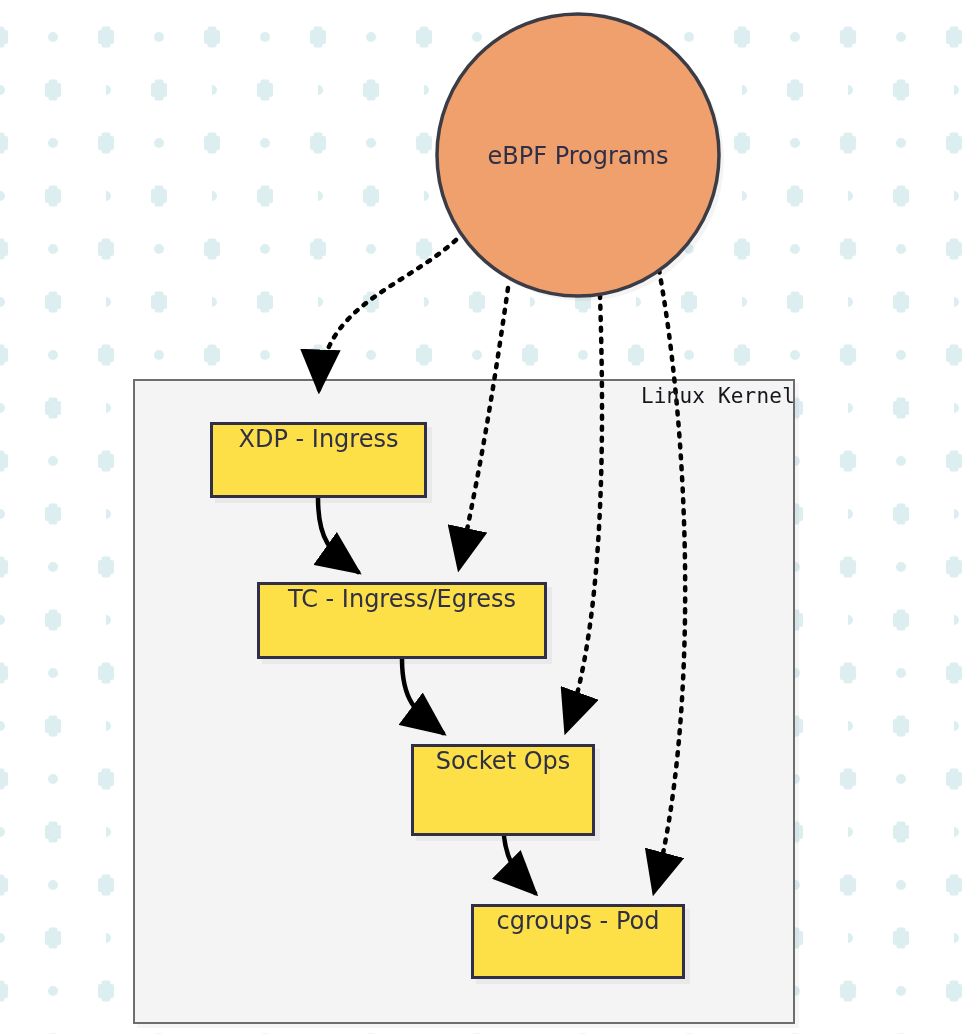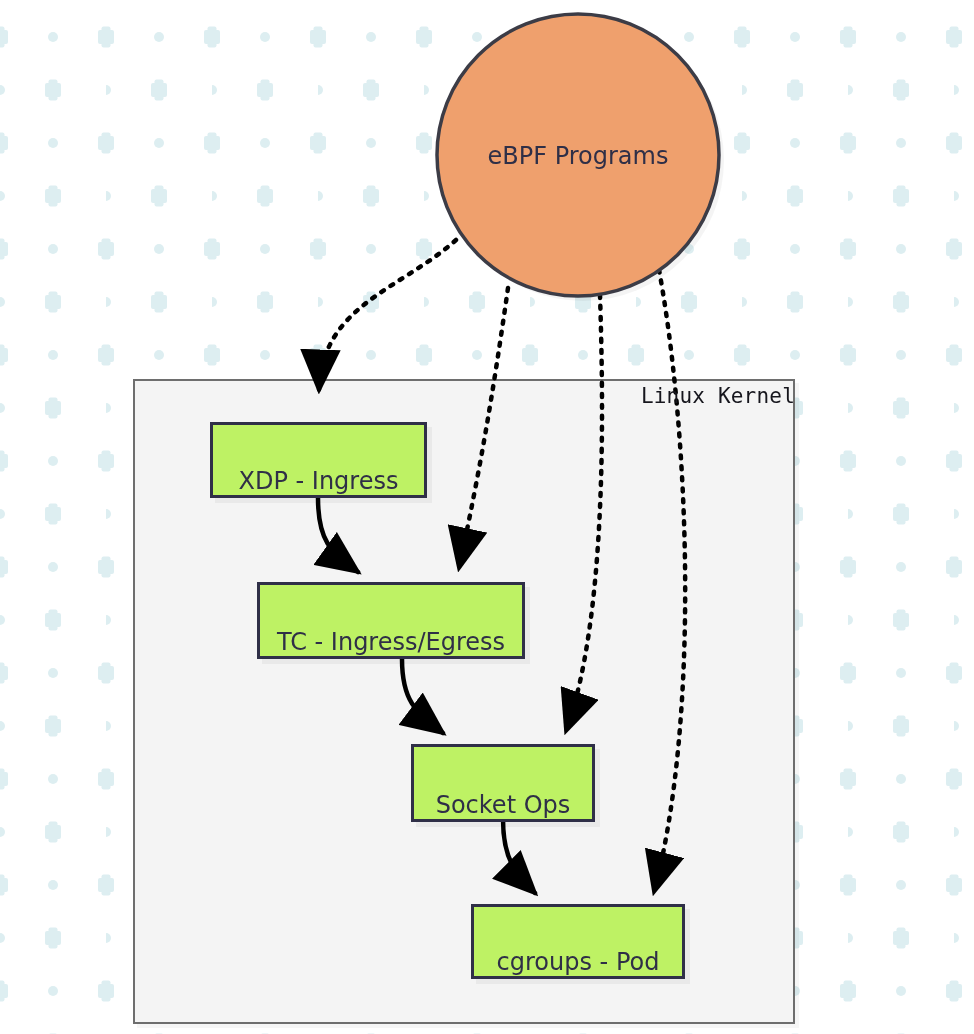--- a/index.html
+++ b/index.html
@@ -56,34 +56,34 @@
   }
   #circle-layer {
     position: absolute;
     inset: 0;
     z-index: 5;
   }
   
   .node-box {
     position: absolute;
     box-sizing: border-box;
-    background: #bef264;
+    background: #fde047;
     border: 3px solid #2f2f47;
     display: flex;
-    align-items: flex-end;
+    align-items: flex-start;
     justify-content: center;
     z-index: 4;
     box-shadow: 5px 5px 0 0 rgba(0,0,0,0.045);
     color: #2f2f47;
     font-size: 24px;
     font-family: "DejaVu Sans", sans-serif;
   }
   #node-xdp     { left: 210px; top: 422px; width: 217px; height: 76px; }
-  #node-tc      { left: 257px; top: 582px; width: 268px; height: 77px; }
-  #node-sockops { left: 411px; top: 744px; width: 184px; height: 78px; }
+  #node-tc      { left: 257px; top: 582px; width: 290px; height: 77px; }
+  #node-sockops { left: 411px; top: 744px; width: 184px; height: 92px; }
   #node-cgroups { left: 471px; top: 904px; width: 214px; height: 75px; }
 
   .circle-label {
     font-size: 24px;
     fill: #2f2f47;
     font-family: "DejaVu Sans", sans-serif;
     dominant-baseline: middle;
     text-anchor: middle;
   }
 </style>

